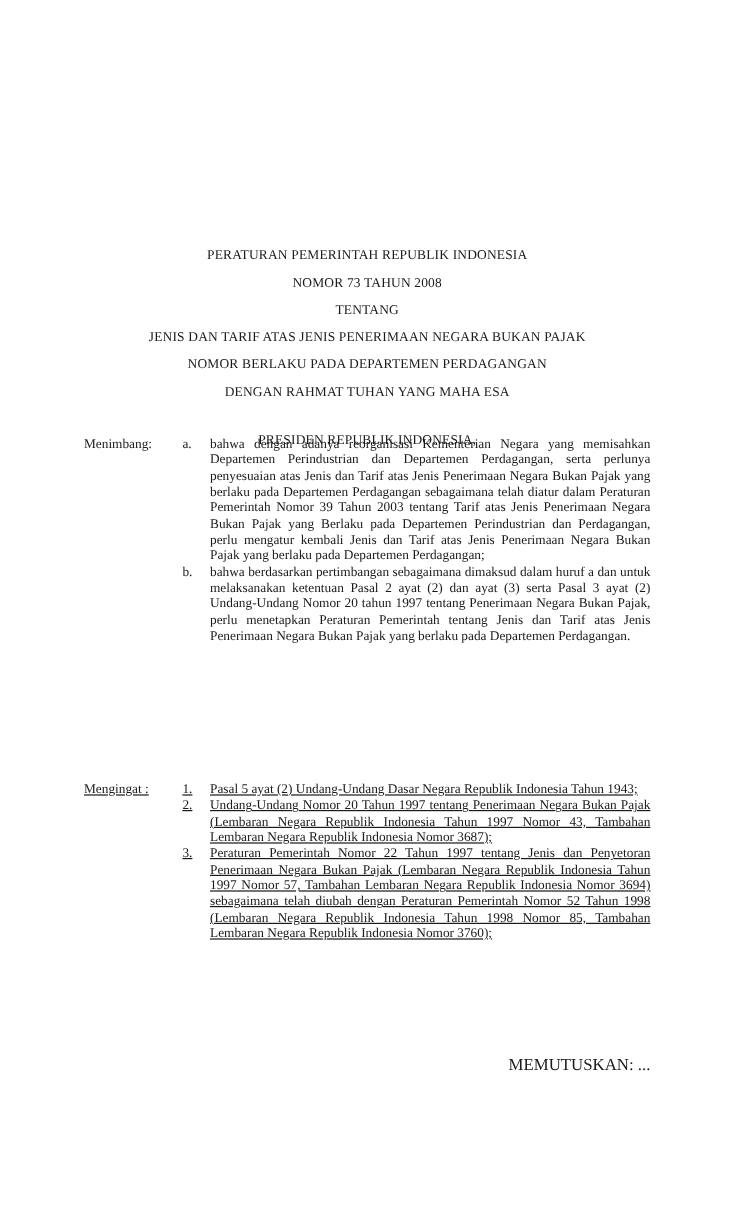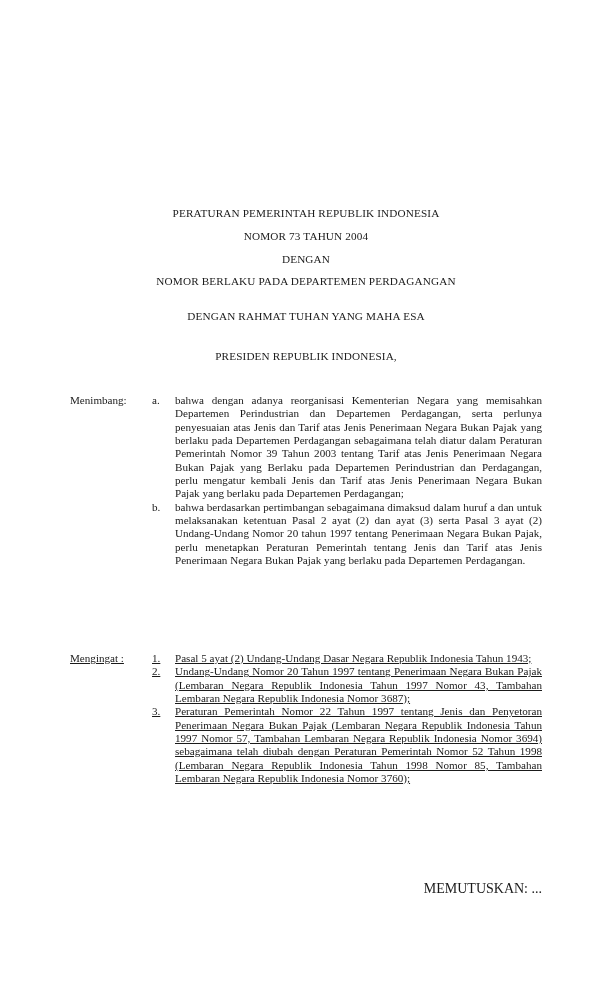--- a/index.html
+++ b/index.html
@@ -32,33 +32,32 @@
     width: 472px;
   }
   .heading-line {
     text-align: center;
     font-size: 11.2px;
     line-height: 22.8px;
     letter-spacing: 0.15px;
     white-space: nowrap;
   }
   .heading-line.spacer-before {
-    margin-top: 12px;
   }
   .heading-line.presiden {
     margin-top: 17px;
   }
 
   
   .clause-block {
     position: absolute;
     left: 70px;
     width: 472px;
   }
-  #menimbang-block { top: 394px; }
+  #menimbang-block { top: 364px; }
   #mengingat-block { top: 652px; text-decoration: underline; }
 
   .clause-row {
     display: flex;
     align-items: flex-start;
   }
   .clause-label {
     width: 82px;
     flex: 0 0 82px;
     font-size: 11.1px;
@@ -105,22 +104,23 @@
     line-height: 13.35px;
   }
 </style>
 </head>
 <body>
 
 <div class="page">
 
   <div class="heading-block">
     <div class="heading-line">PERATURAN PEMERINTAH REPUBLIK INDONESIA</div>
-    <div class="heading-line">NOMOR 73 TAHUN 2004</div>
-    <div class="heading-line">DENGAN</div>
+    <div class="heading-line">NOMOR 73 TAHUN 2008</div>
+    <div class="heading-line">TENTANG</div>
+    <div class="heading-line">JENIS DAN TARIF ATAS JENIS PENERIMAAN NEGARA BUKAN PAJAK</div>
     <div class="heading-line">NOMOR BERLAKU PADA DEPARTEMEN PERDAGANGAN</div>
     <div class="heading-line spacer-before">DENGAN RAHMAT TUHAN YANG MAHA ESA</div>
     <div class="heading-line presiden">PRESIDEN REPUBLIK INDONESIA,</div>
   </div>
 
   <div class="clause-block" id="menimbang-block">
 
     <div class="clause-row">
       <div class="clause-label">Menimbang:</div>
       <div class="clause-marker">a.</div>

